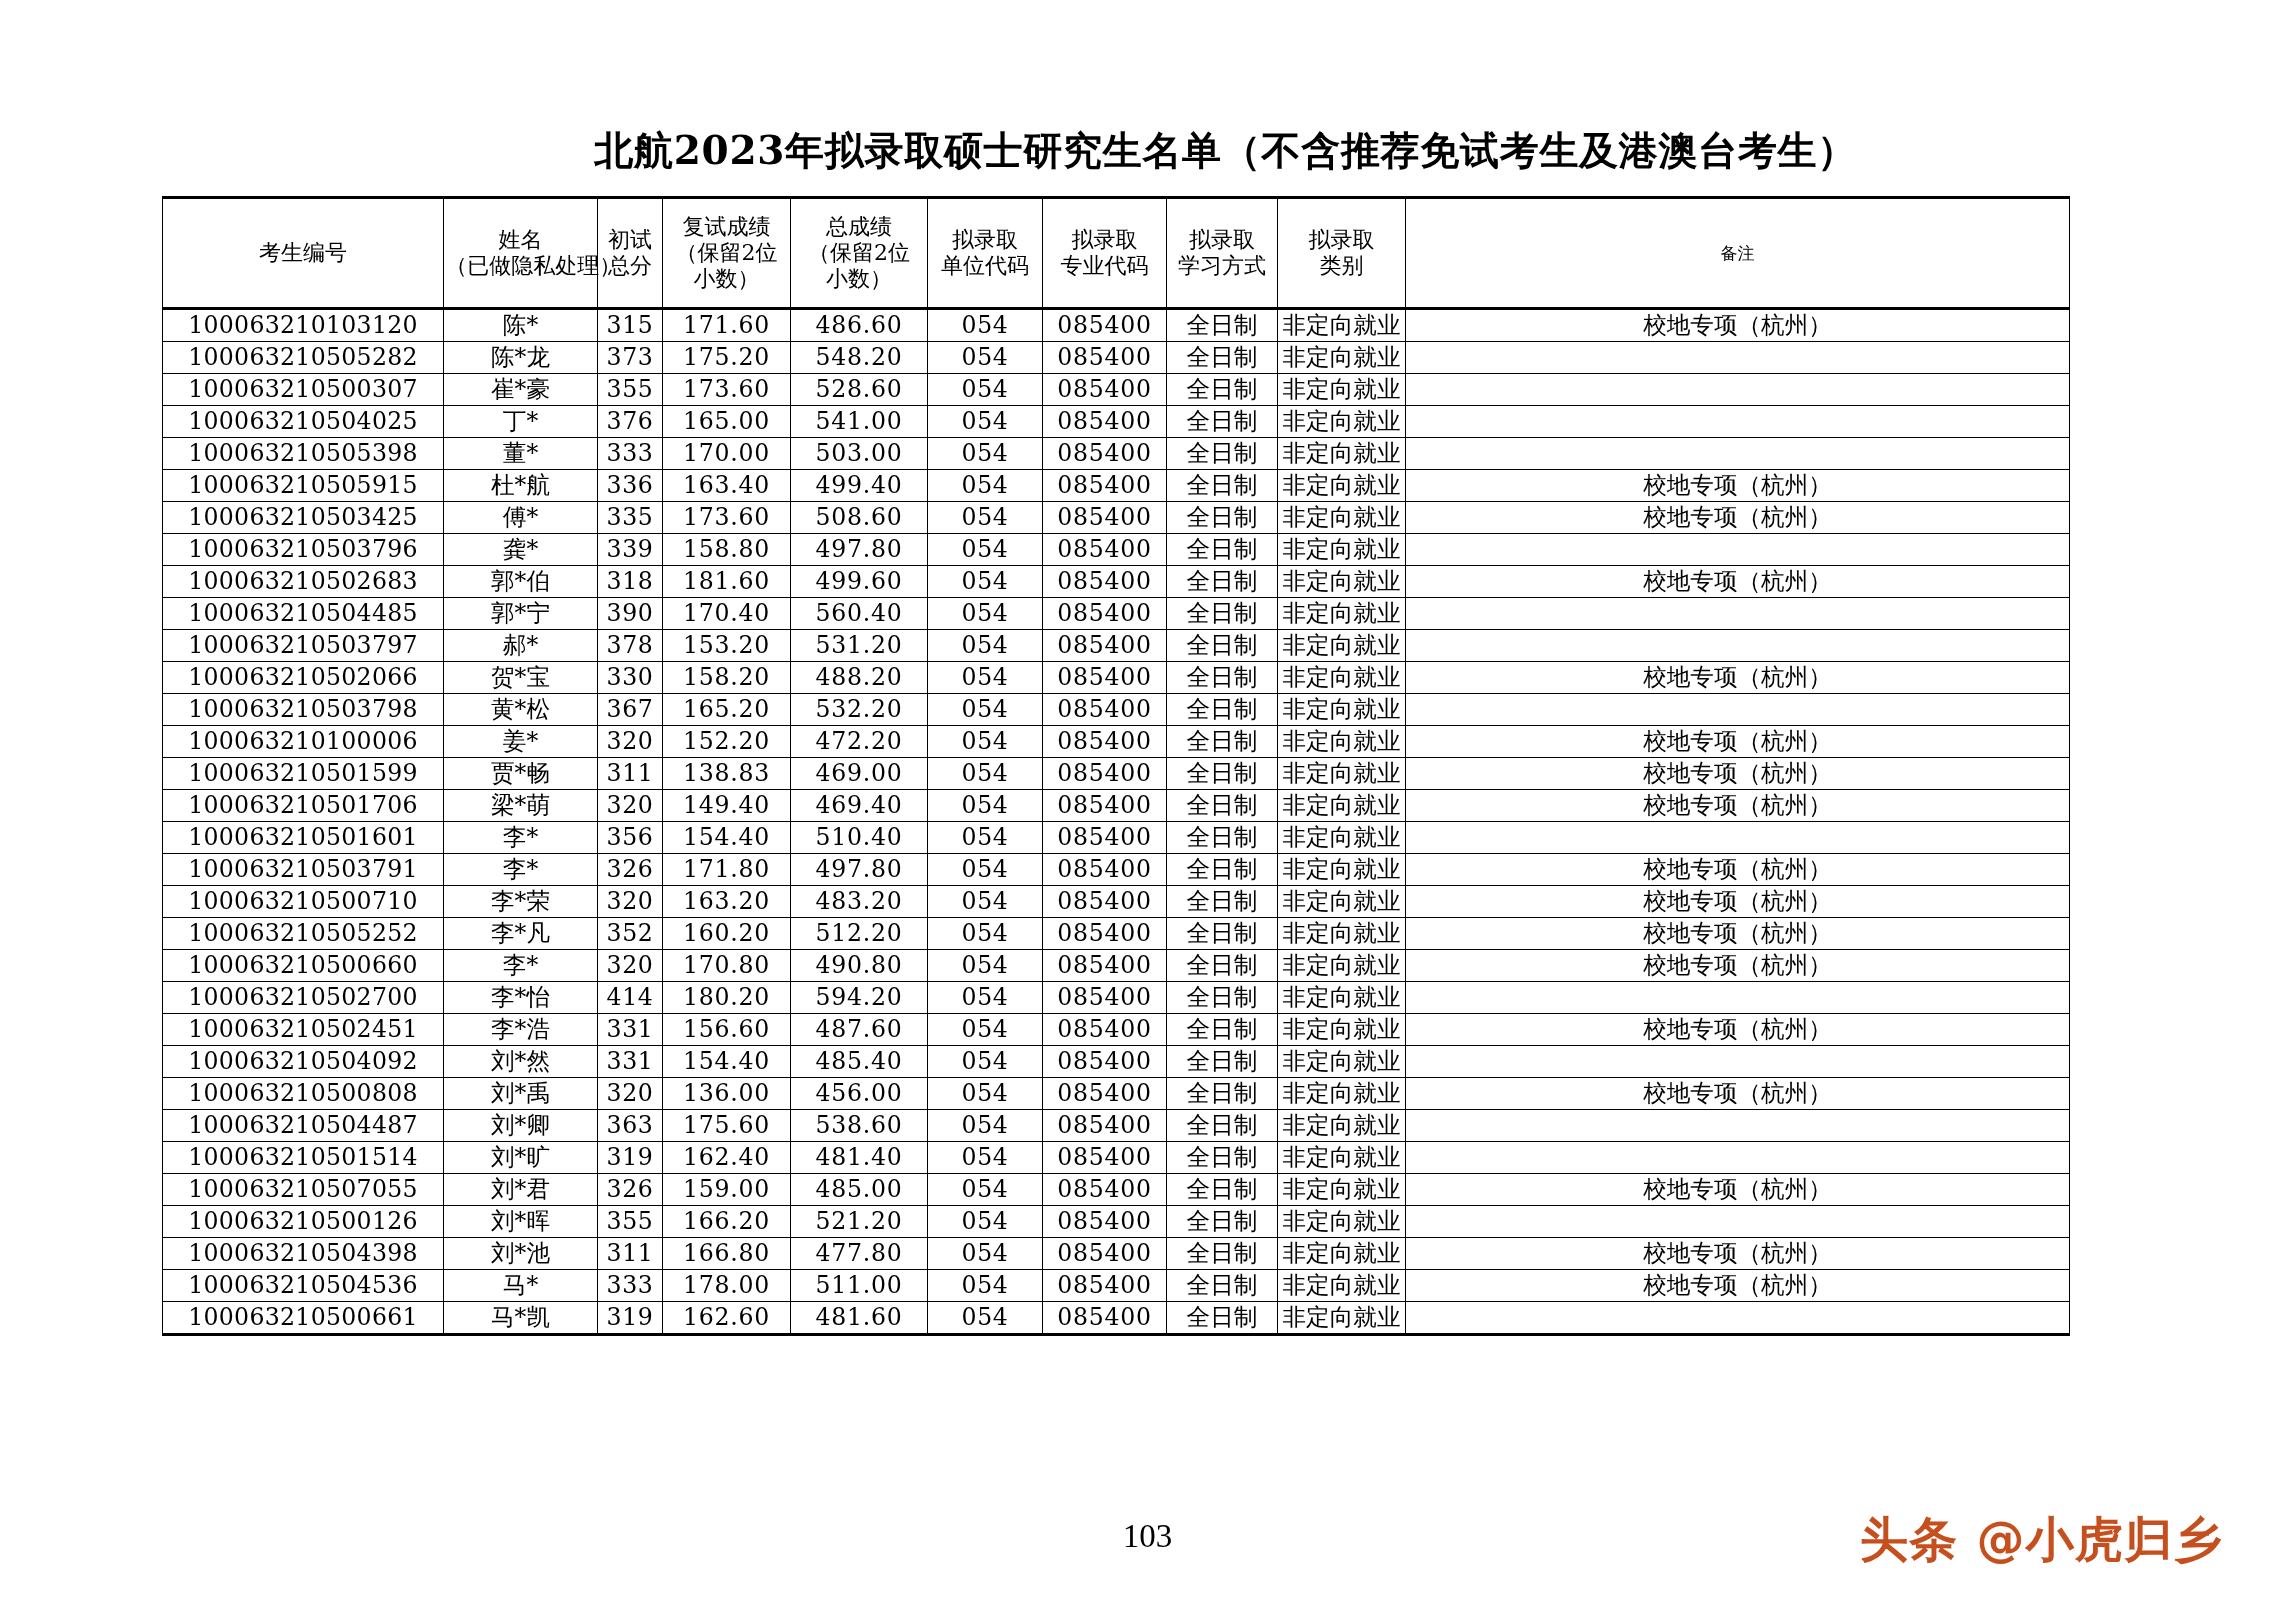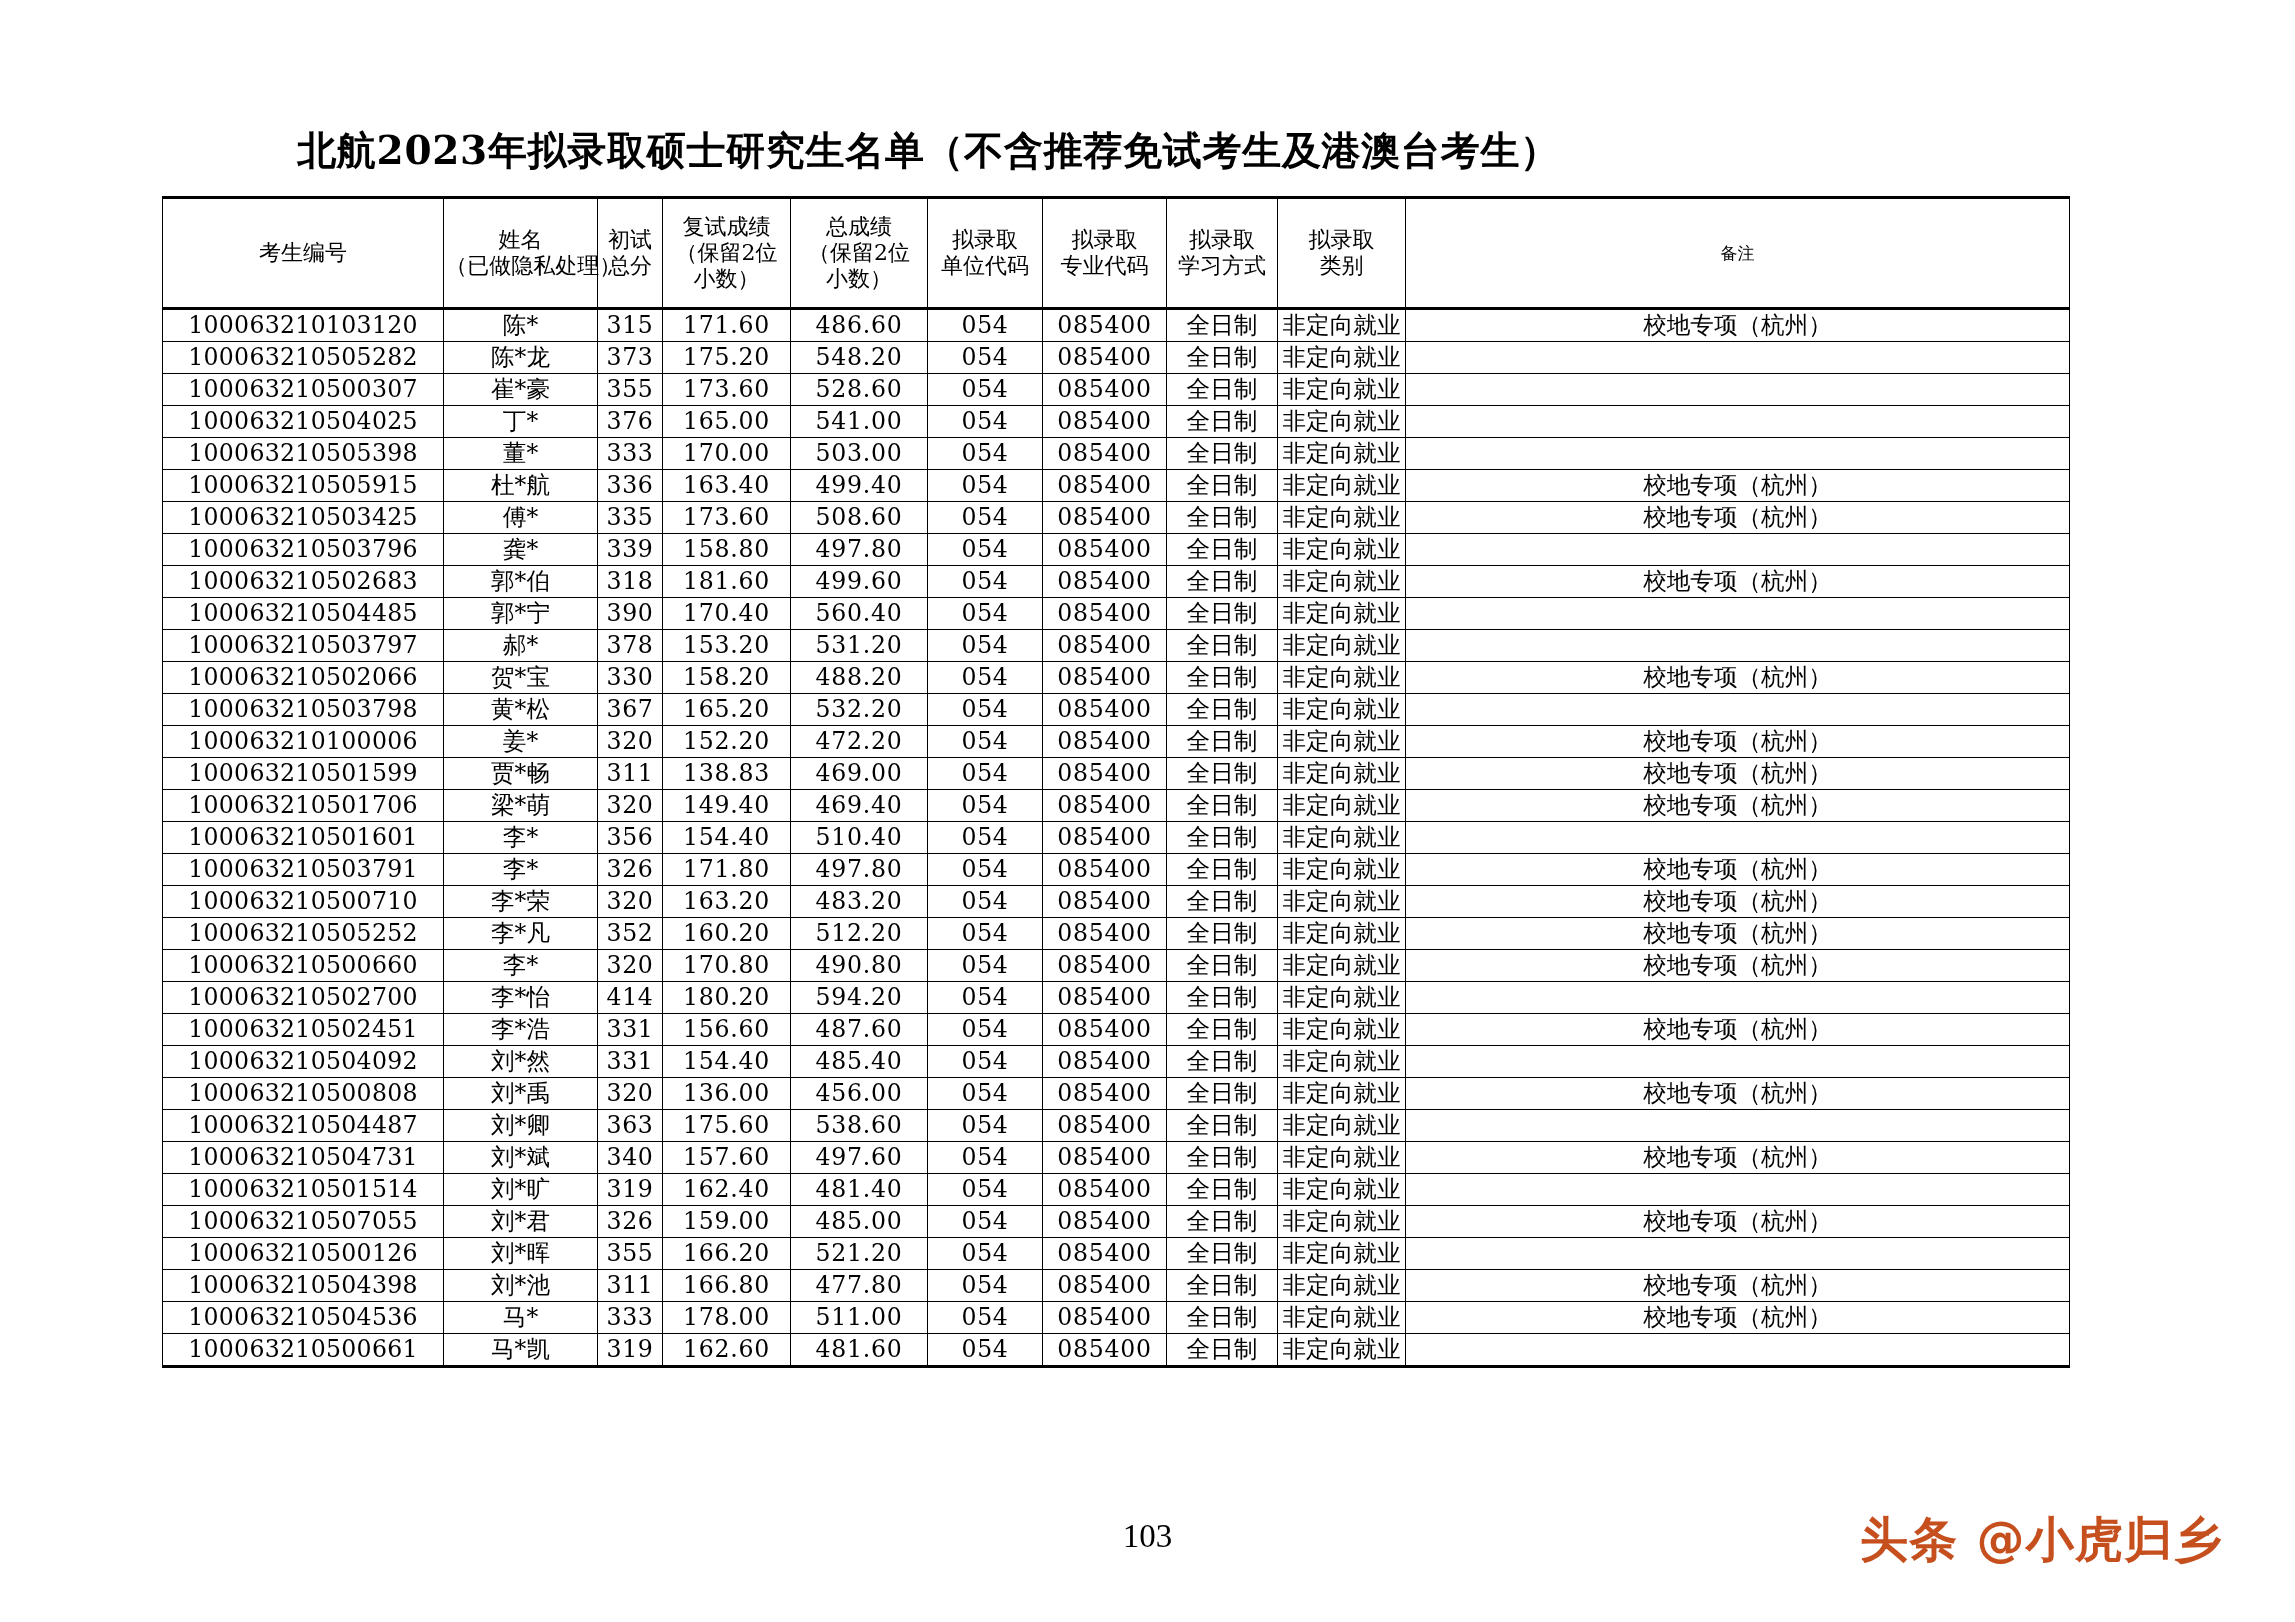--- a/index.html
+++ b/index.html
@@ -21,21 +21,21 @@
     left: 0; top: 0;
     width: 2295px;
     height: 1623px;
     box-sizing: border-box;
   }
   .doc-title {
     position: absolute;
     left: 0;
     top: 124px;
     width: 1857px;
-    text-align: center;
+    text-align: right;
     font-size: 39px;
     font-weight: bold;
     letter-spacing: 0.7px;
     font-family: "DejaVu Serif", "Liberation Serif", serif;
   }
   .table-wrap {
     position: absolute;
     left: 162px;
     top: 196px;
     width: 1907px;
@@ -482,32 +482,20 @@
             <td class="c-num">363</td>
             <td class="c-num">175.60</td>
             <td class="c-num">538.60</td>
             <td class="c-code">054</td>
             <td class="c-code">085400</td>
             <td class="c-cn">全日制</td>
             <td class="c-cn">非定向就业</td>
             <td class="c-note"></td>
           </tr>
           <tr>
-            <td class="c-id">100063210504731</td>
-            <td class="c-name">刘*斌</td>
-            <td class="c-num">340</td>
-            <td class="c-num">157.60</td>
-            <td class="c-num">497.60</td>
-            <td class="c-code">054</td>
-            <td class="c-code">085400</td>
-            <td class="c-cn">全日制</td>
-            <td class="c-cn">非定向就业</td>
-            <td class="c-note">校地专项（杭州）</td>
-          </tr>
-          <tr>
             <td class="c-id">100063210501514</td>
             <td class="c-name">刘*旷</td>
             <td class="c-num">319</td>
             <td class="c-num">162.40</td>
             <td class="c-num">481.40</td>
             <td class="c-code">054</td>
             <td class="c-code">085400</td>
             <td class="c-cn">全日制</td>
             <td class="c-cn">非定向就业</td>
             <td class="c-note"></td>

